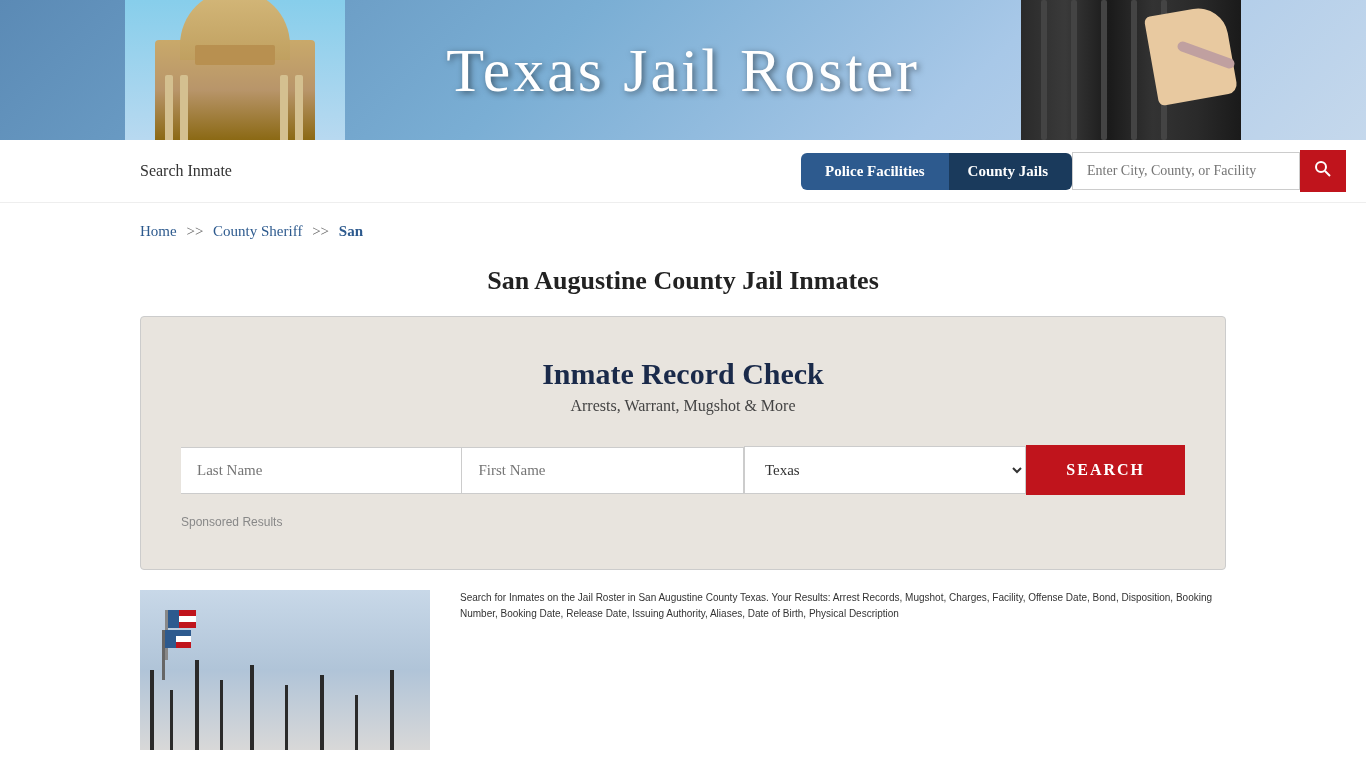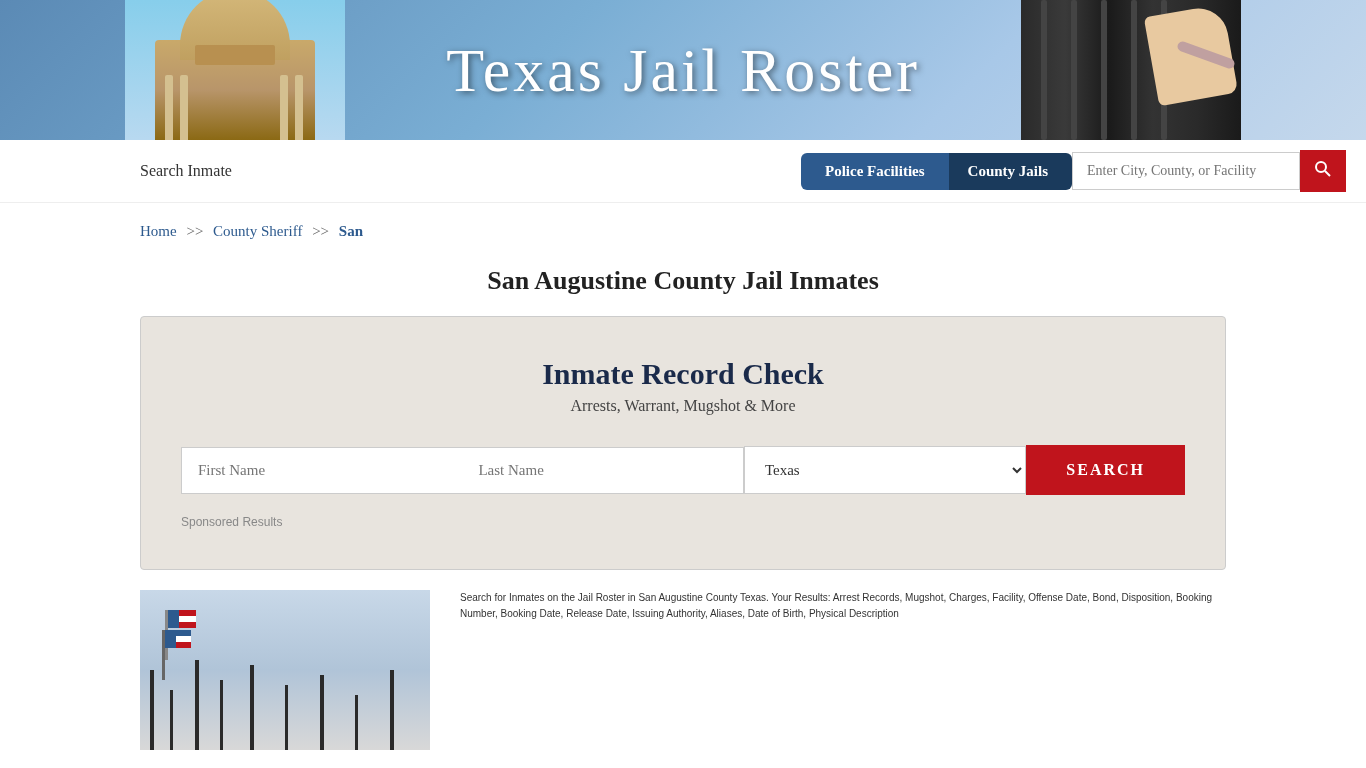--- a/index.html
+++ b/index.html
@@ -285,22 +285,22 @@
   <span class="sep">&gt;&gt;</span>
   <span class="current">San</span>
 </div>
 
 <h1 class="page-title">San Augustine County Jail Inmates</h1>
 
 <div class="search-box">
   <div class="search-box-title">Inmate Record Check</div>
   <div class="search-box-subtitle">Arrests, Warrant, Mugshot &amp; More</div>
   <div class="search-fields">
+    <input type="text" style="border-left: none;" placeholder="Last Name">
     <input type="text" placeholder="First Name" style="">
-    <input type="text" style="border-left: none;" placeholder="Last Name">
     <select id="state-select">
     <option value="Alabama">Alabama</option><option value="Alaska">Alaska</option><option value="Arizona">Arizona</option><option value="Arkansas">Arkansas</option><option value="California">California</option><option value="Colorado">Colorado</option><option value="Connecticut">Connecticut</option><option value="Delaware">Delaware</option><option value="Florida">Florida</option><option value="Georgia">Georgia</option><option value="Hawaii">Hawaii</option><option value="Idaho">Idaho</option><option value="Illinois">Illinois</option><option value="Indiana">Indiana</option><option value="Iowa">Iowa</option><option value="Kansas">Kansas</option><option value="Kentucky">Kentucky</option><option value="Louisiana">Louisiana</option><option value="Maine">Maine</option><option value="Maryland">Maryland</option><option value="Massachusetts">Massachusetts</option><option value="Michigan">Michigan</option><option value="Minnesota">Minnesota</option><option value="Mississippi">Mississippi</option><option value="Missouri">Missouri</option><option value="Montana">Montana</option><option value="Nebraska">Nebraska</option><option value="Nevada">Nevada</option><option value="New Hampshire">New Hampshire</option><option value="New Jersey">New Jersey</option><option value="New Mexico">New Mexico</option><option value="New York">New York</option><option value="North Carolina">North Carolina</option><option value="North Dakota">North Dakota</option><option value="Ohio">Ohio</option><option value="Oklahoma">Oklahoma</option><option value="Oregon">Oregon</option><option value="Pennsylvania">Pennsylvania</option><option value="Rhode Island">Rhode Island</option><option value="South Carolina">South Carolina</option><option value="South Dakota">South Dakota</option><option value="Tennessee">Tennessee</option><option value="Texas" selected="">Texas</option><option value="Utah">Utah</option><option value="Vermont">Vermont</option><option value="Virginia">Virginia</option><option value="Washington">Washington</option><option value="West Virginia">West Virginia</option><option value="Wisconsin">Wisconsin</option><option value="Wyoming">Wyoming</option></select>
     <button class="search-go-btn">SEARCH</button>
   </div>
   <div class="sponsored-label">Sponsored Results</div>
 </div>
 
 <div class="bottom-section">
   <div class="bottom-image">
     <div style="position:absolute;inset:0;background:linear-gradient(180deg,#c8d8e8 0%,#b0c4d8 50%,#d8d8d8 100%);"></div>

